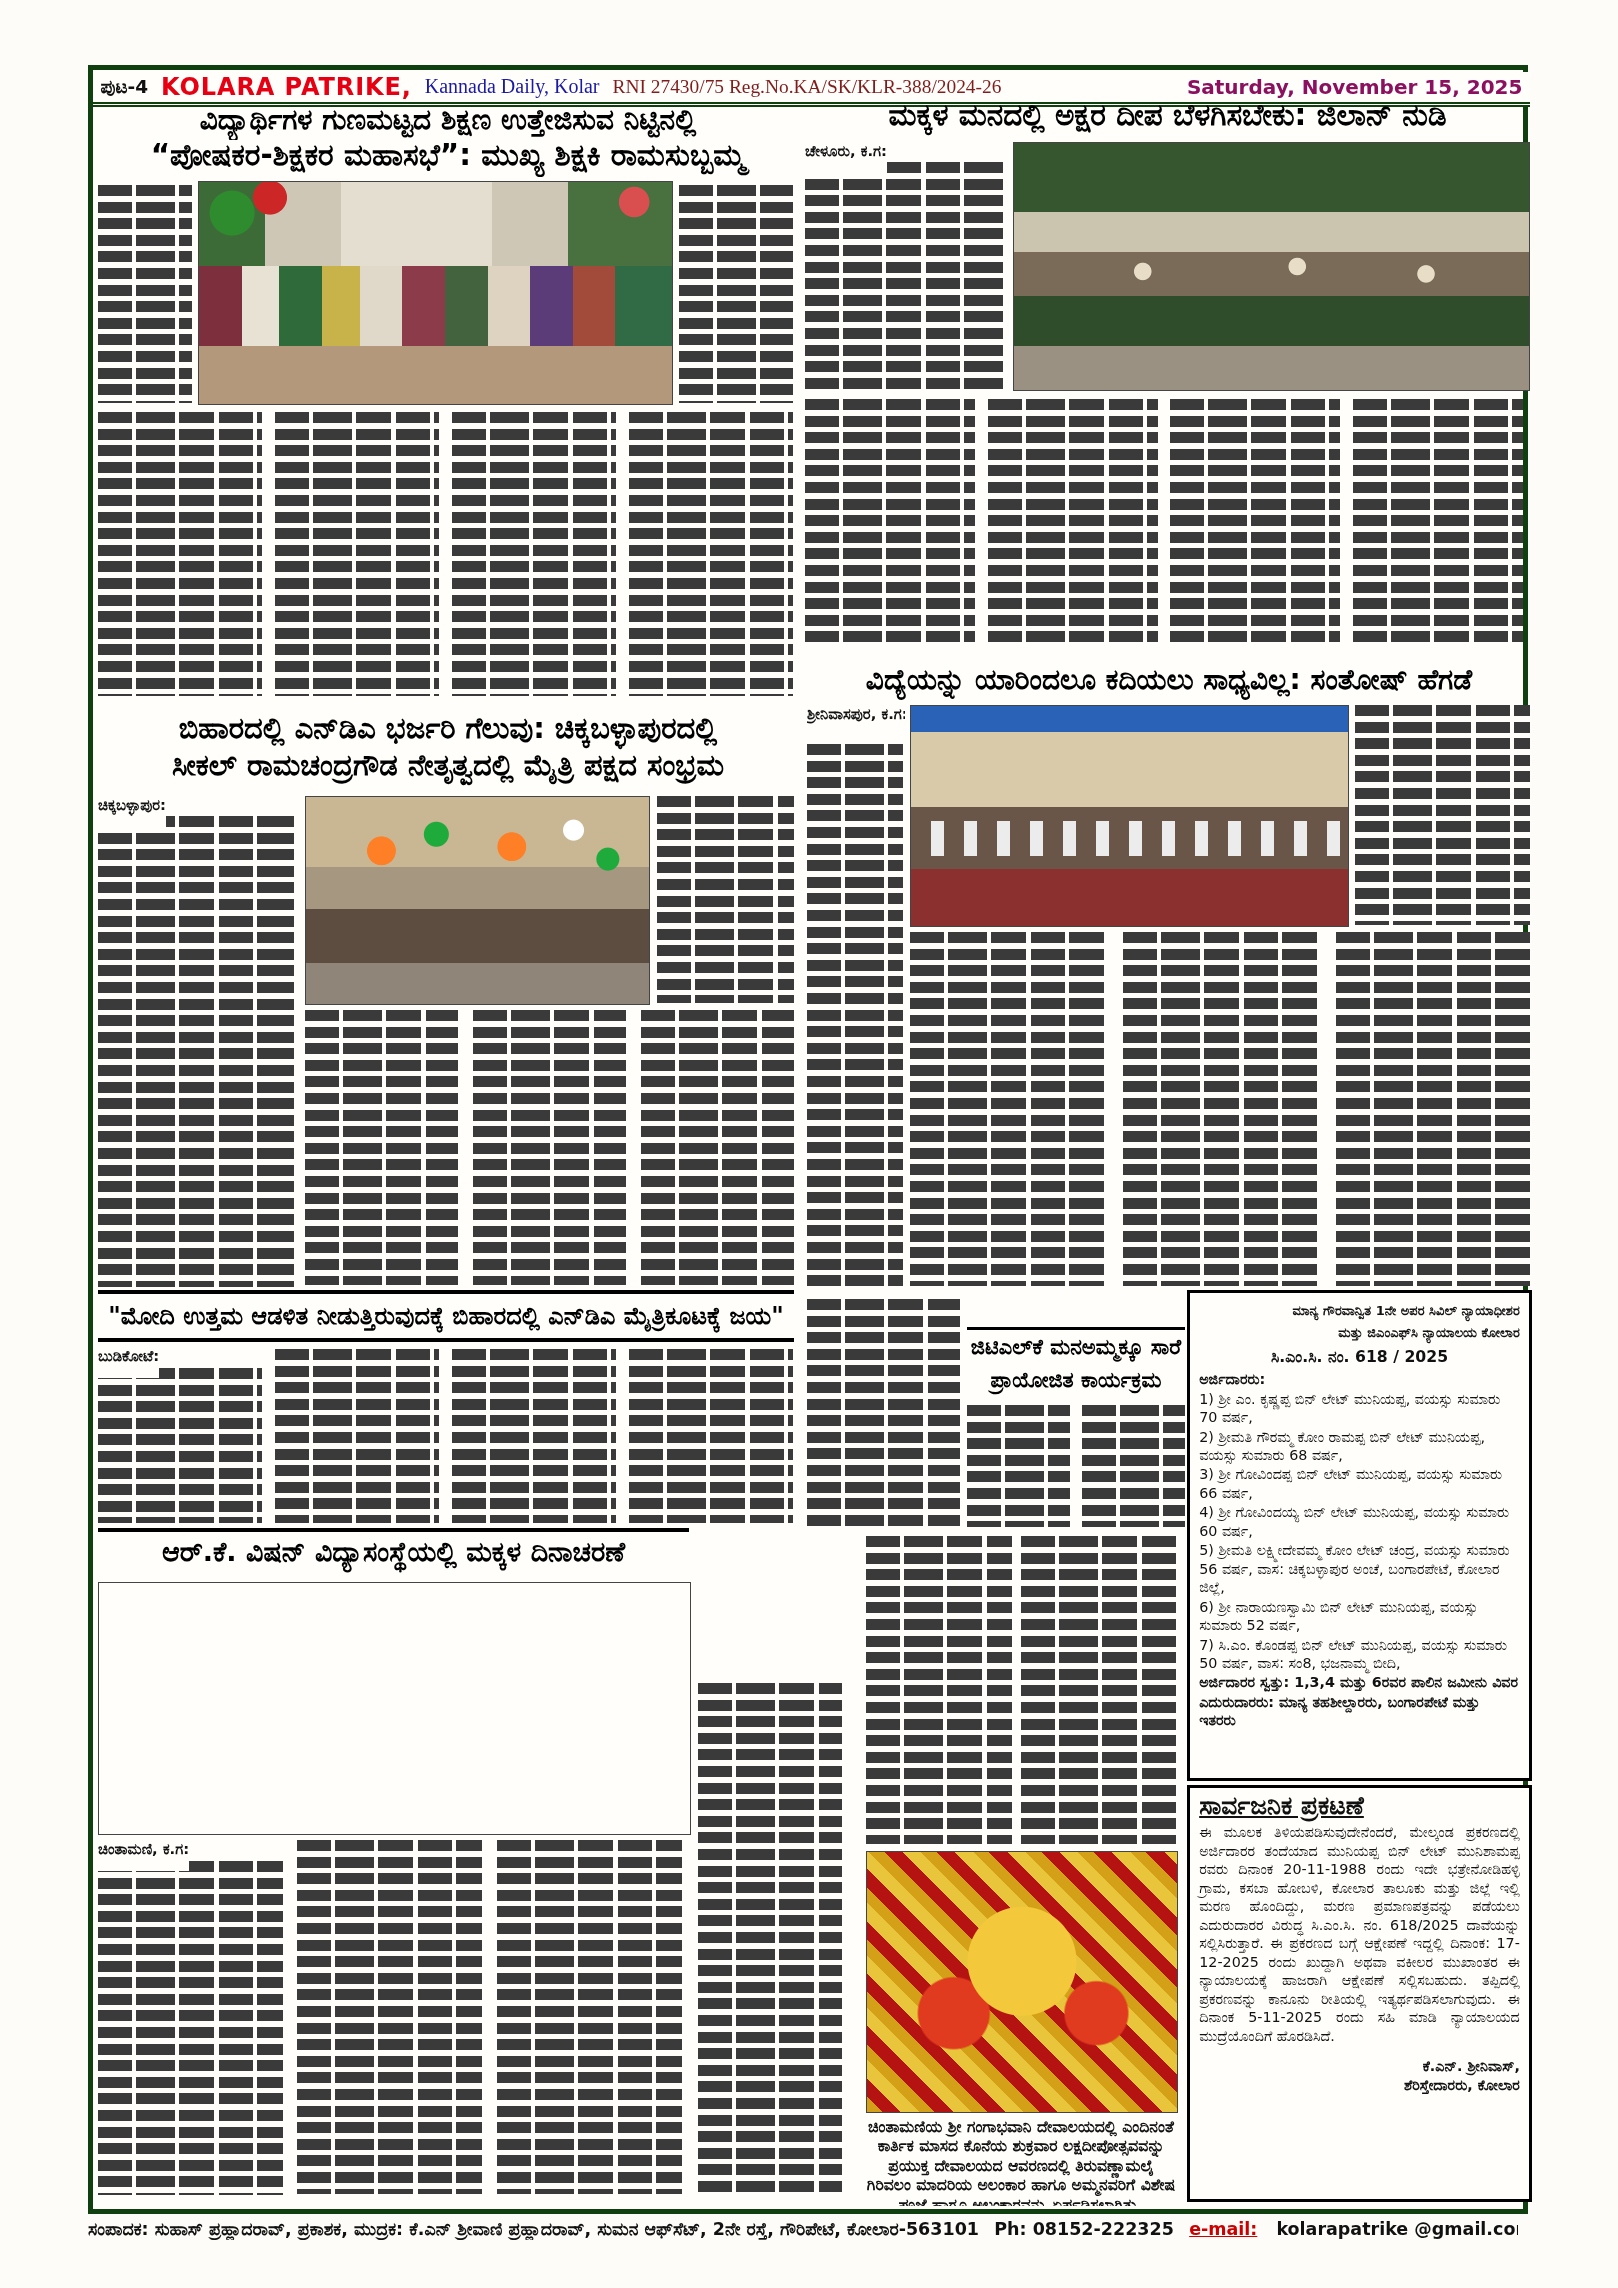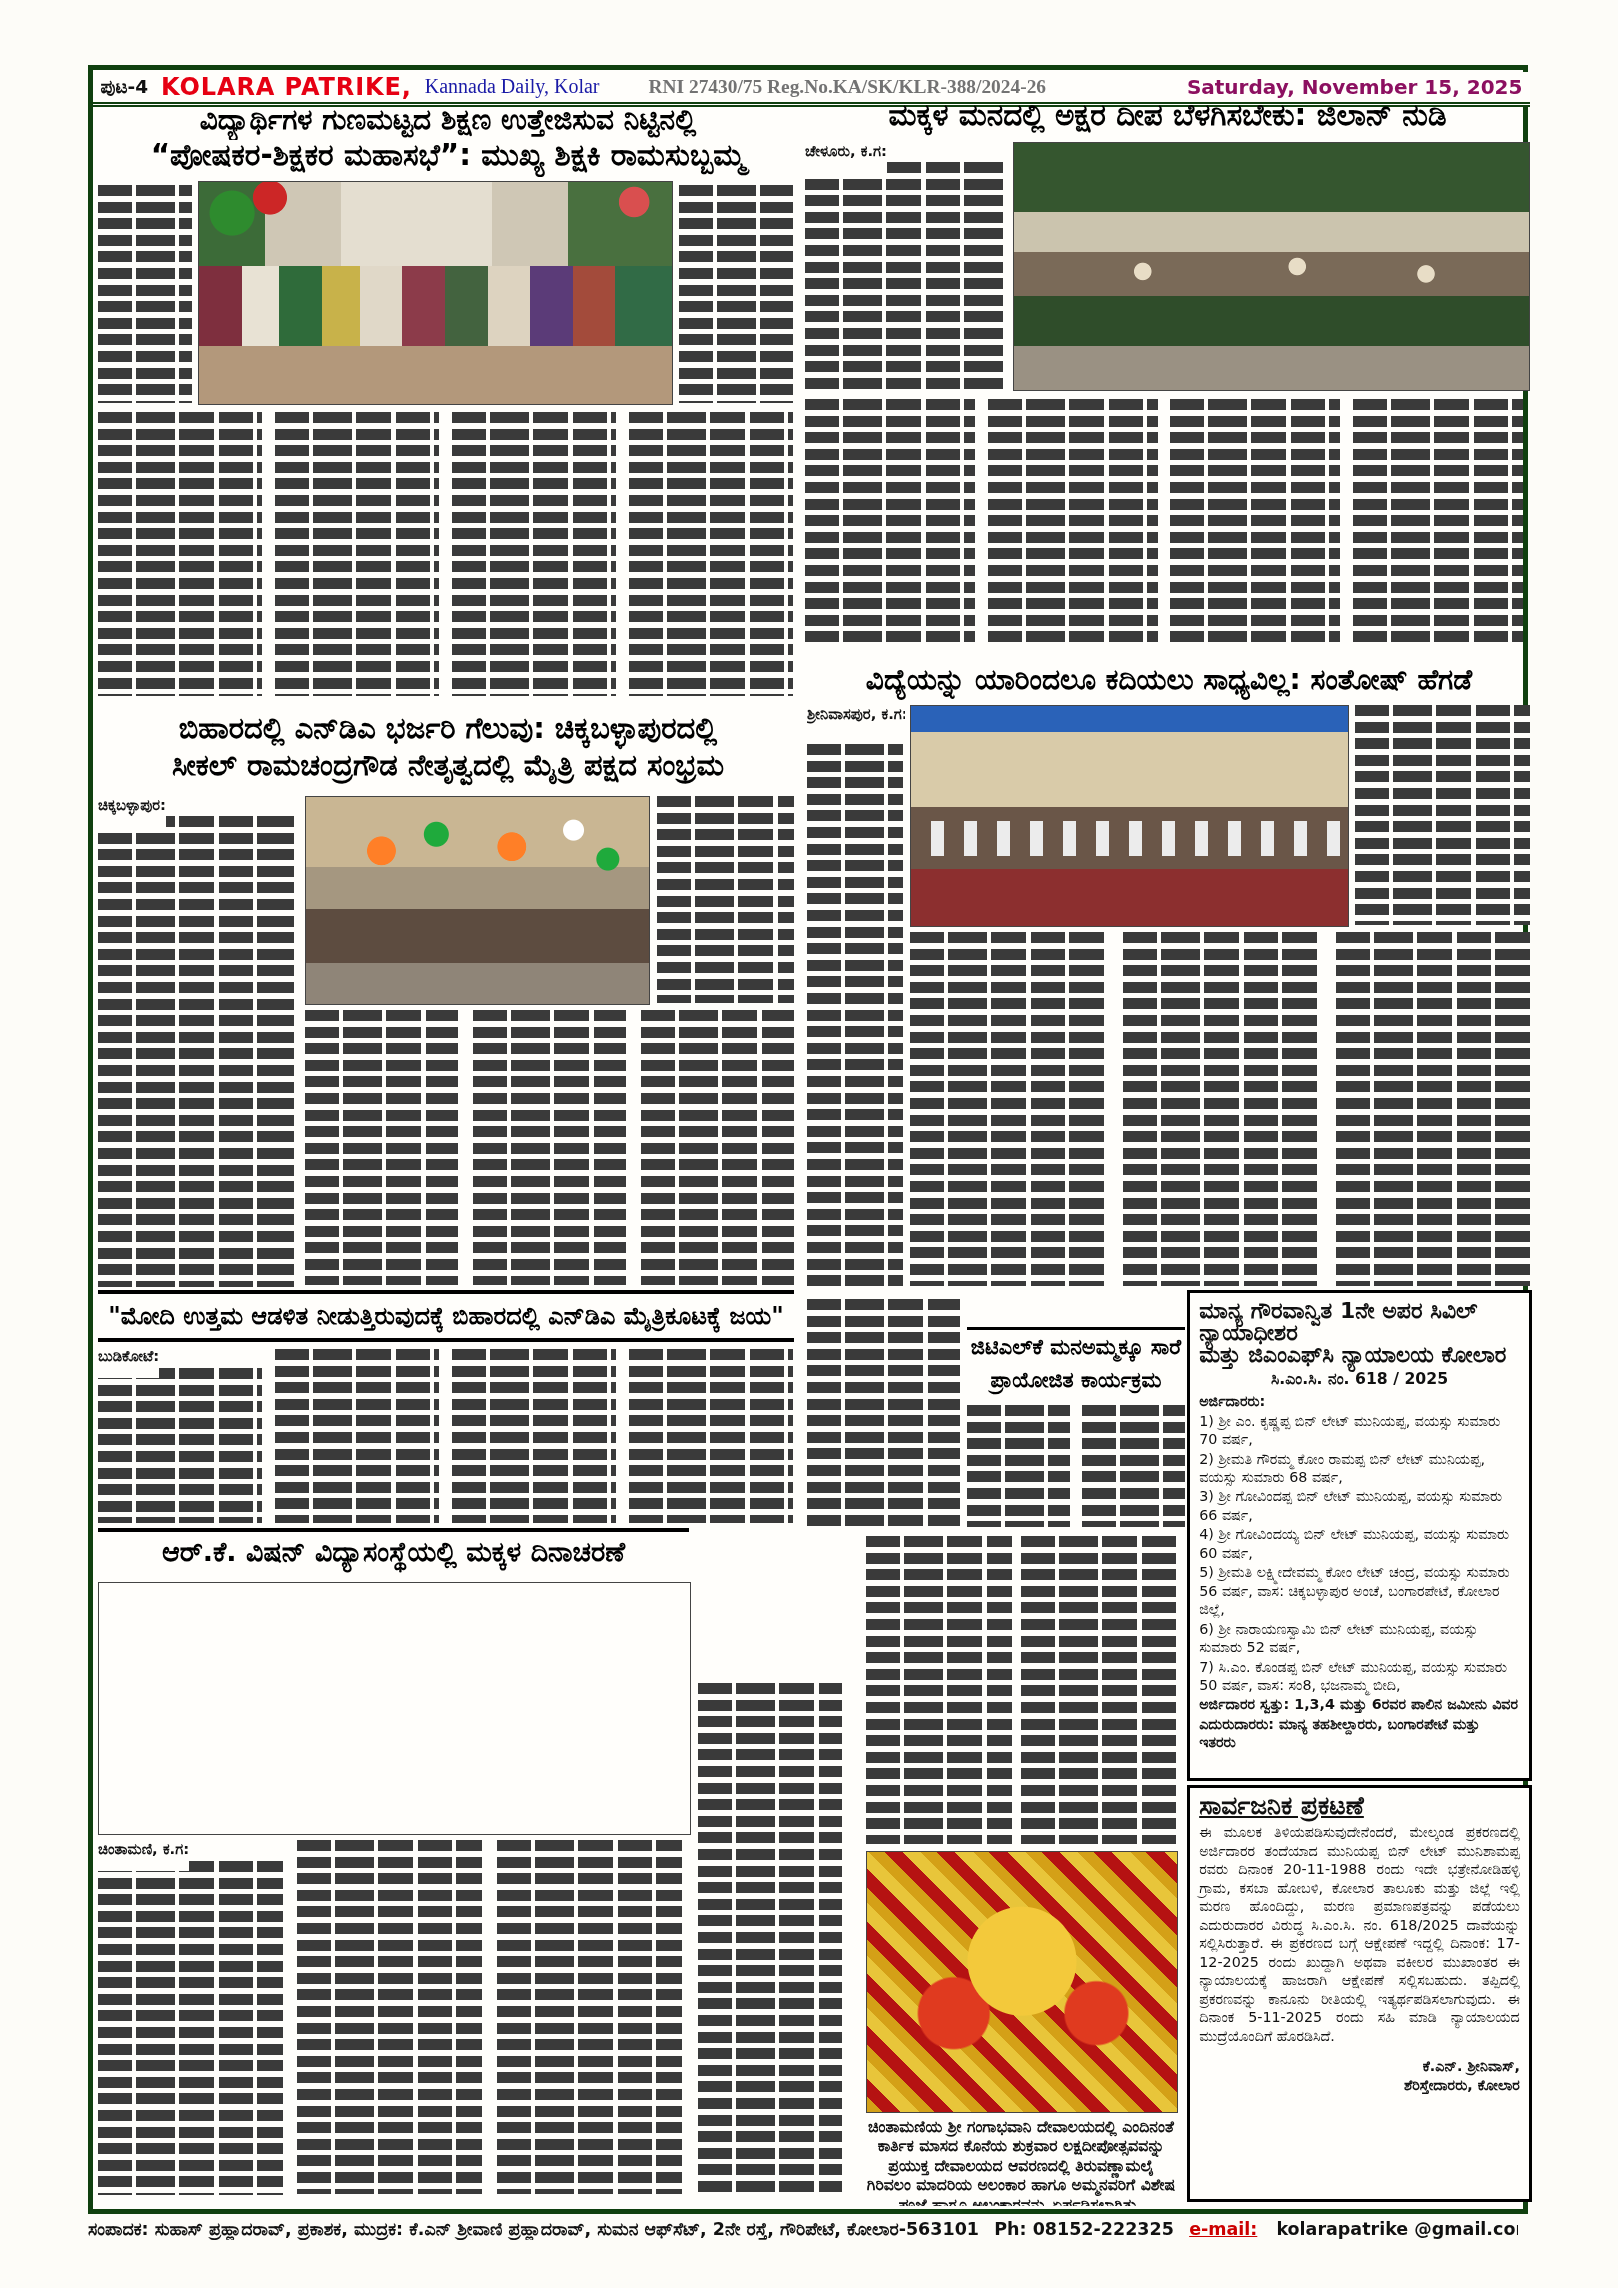--- a/index.html
+++ b/index.html
@@ -7,21 +7,21 @@
         font-family:"DejaVu Sans","Liberation Sans",sans-serif;color:#111;overflow:hidden;}
   .frame{position:absolute;left:88px;top:65px;width:1430px;height:2139px;
          border:5.5px solid #10400f;background:#fffefb;}
   
   .masthead{position:absolute;left:93px;top:72px;width:1422px;height:29.5px;
             display:flex;align-items:center;gap:13px;padding:0 7.4px;
             border-bottom:5.5px double #10400f;background:#fffefb;white-space:nowrap;overflow:hidden;}
   .m-page{font-weight:bold;font-size:18.5px;color:#111;}
   .m-brand{font-weight:bold;font-size:24px;color:#e60012;letter-spacing:0.9px;}
   .m-sub{font-size:20px;color:#1a1aa6;font-family:"Liberation Serif",serif;}
-  .m-reg{font-weight:bold;font-size:19.4px;color:#737373;font-family:"Liberation Serif",serif;margin-left:36px;}
+  .m-reg{font-weight:normal;font-size:19.4px;color:#7f1d1d;font-family:"Liberation Serif",serif;}
   .m-date{margin-left:auto;font-weight:bold;font-size:20px;color:#8c1060;}
   
   .hl{position:absolute;font-weight:bold;color:#000;text-align:center;overflow:hidden;line-height:1.18;}
   
   .gk{position:absolute;overflow:hidden;background:
       repeating-linear-gradient(90deg, rgba(255,255,255,0) 0 34px, #fffefb 34px 38px,
         rgba(255,255,255,0) 38px 77px, #fffefb 77px 81px,
         rgba(255,255,255,0) 81px 116px, #fffefb 116px 121px),
       repeating-linear-gradient(180deg,#3a3a3a 0 11px,#fffefb 11px 16.6px);}
   .dateline{position:absolute;font-weight:bold;font-size:14.8px;background:#fffefb;
@@ -69,21 +69,21 @@
       radial-gradient(circle at 74% 62%, #e03a1f 0 31px, rgba(0,0,0,0) 33px),
       repeating-linear-gradient(45deg,#d4a017 0 11px,#b51212 11px 24px,#e8c53a 24px 37px);}
   
   .rule{position:absolute;background:#000;}
   
   .quote{position:absolute;font-weight:bold;font-size:24px;text-align:center;color:#000;
          line-height:37px;overflow:hidden;}
   
   .nbox{position:absolute;border:3.7px solid #000;background:#fffefb;padding:7.4px 9.2px;
         box-sizing:border-box;overflow:hidden;font-size:14.3px;line-height:18.5px;}
-  .n-title{font-weight:bold;font-size:22px;text-align:left;line-height:22px;}
+  .n-title{font-weight:bold;font-size:13px;text-align:right;line-height:22px;}
   .n-case{font-weight:bold;font-size:15.7px;text-align:center;margin:3.7px 0;}
   .n-label{font-weight:bold;}
   .n-item{margin:0.9px 0;}
   .pn-title{font-weight:bold;font-size:25px;text-decoration:underline;margin:1.8px 0 7.4px 0;}
   .pn-body{text-align:justify;}
   .pn-sig{text-align:right;font-weight:bold;margin-top:12px;line-height:19.4px;}
   
   .caption{position:absolute;font-weight:bold;font-size:15.7px;line-height:19.4px;
            text-align:center;overflow:hidden;}
   

